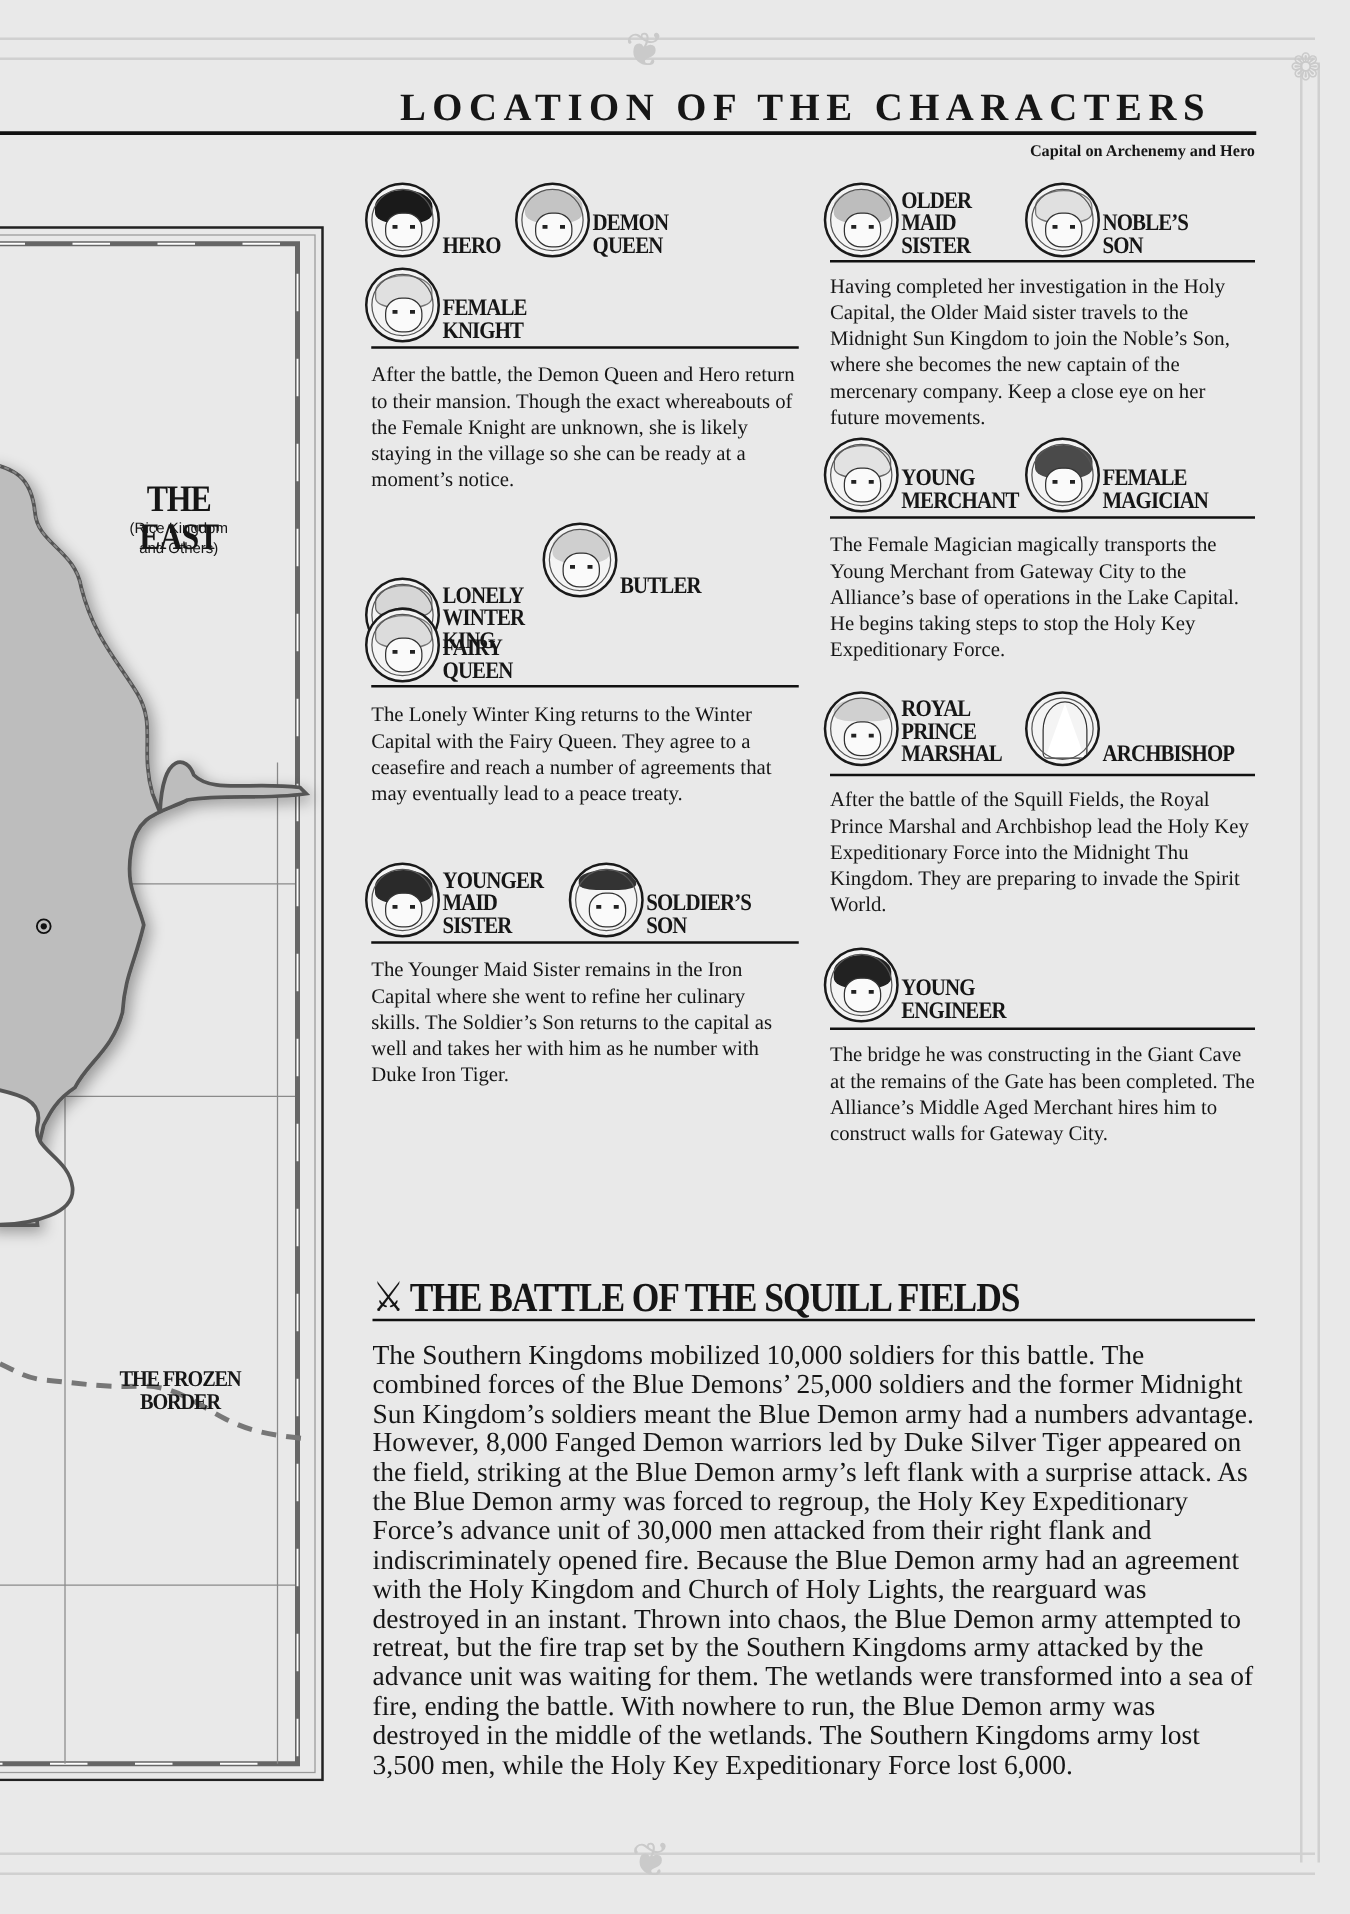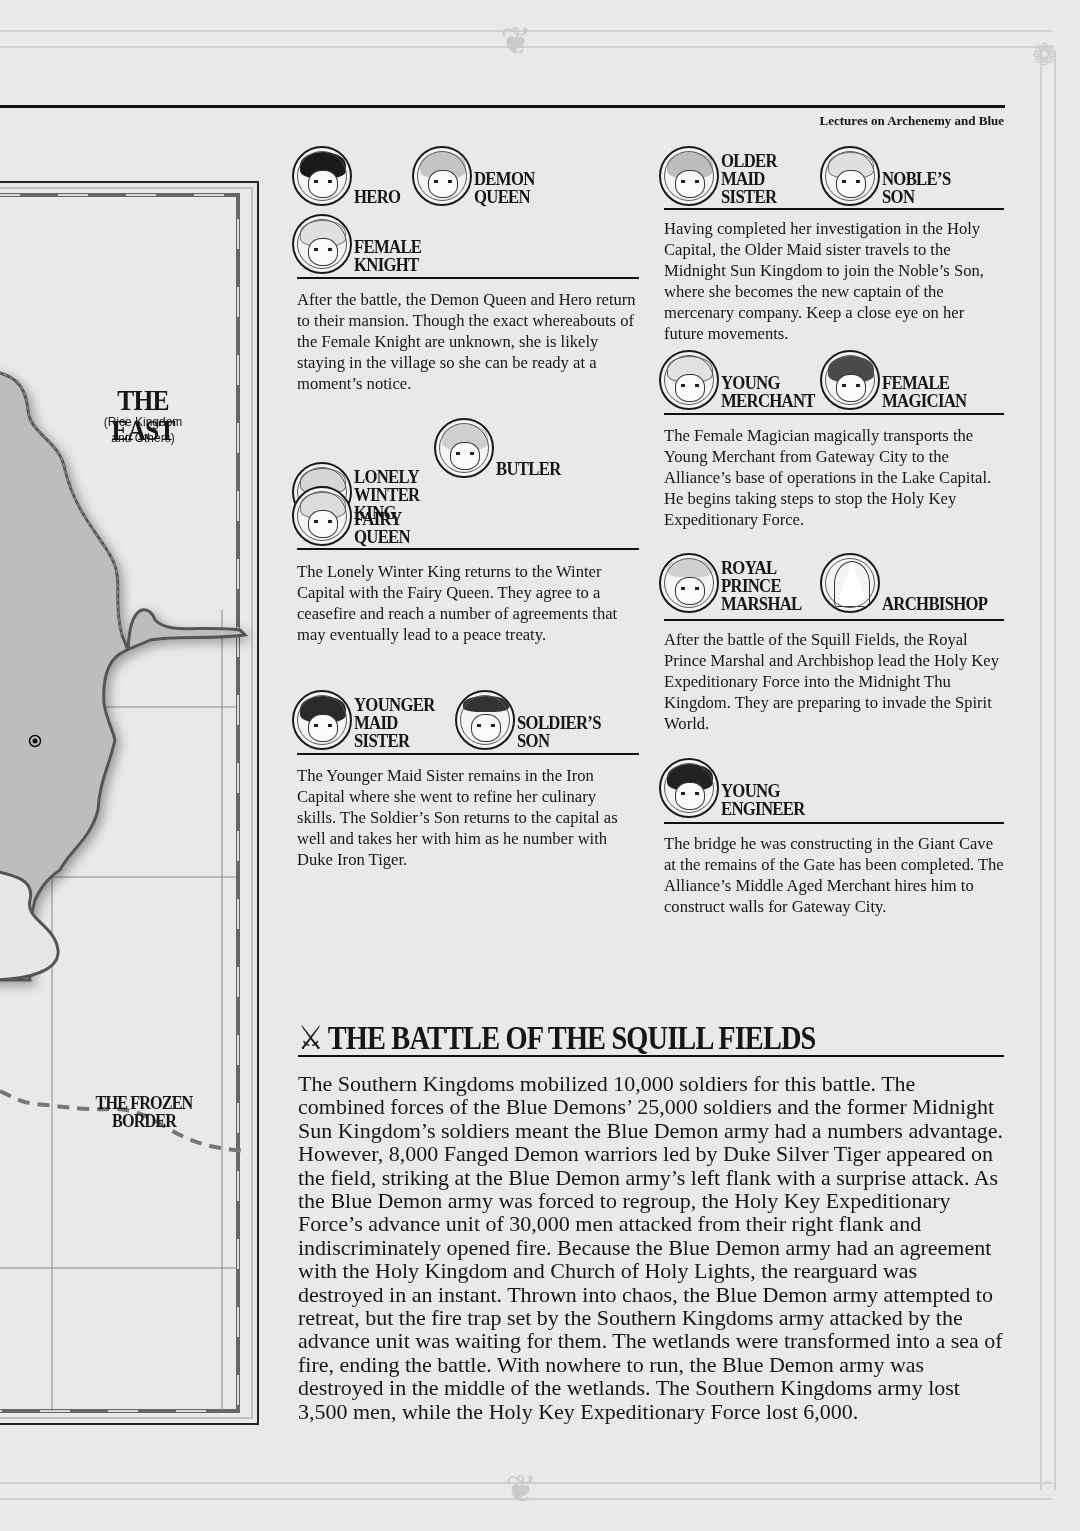--- a/index.html
+++ b/index.html
@@ -71,22 +71,23 @@
 
 <div class="page">
 
   <div class="frame-top"></div>
   <div class="frame-bottom"></div>
   <div class="frame-right"></div>
   <div class="ornament" style="left:500px;top:22px;">❦</div>
   <div class="ornament" style="left:505px;top:1470px;">❦</div>
   <div class="ornament" style="left:1032px;top:40px;font-size:30px;">❁</div>
 
+  <div class="main-title">LOCATION OF THE CHARACTERS</div>
   <div class="title-rule"></div>
-  <div class="subtitle">Lectures on Archenemy and Blue</div>
+  <div class="subtitle">Capital on Archenemy and Hero</div>
 
   <div class="map">
     <svg width="260" height="1245" viewBox="0 0 260 1245">
       <defs>
         <filter id="sh" x="-20%" y="-20%" width="140%" height="140%">
           <feGaussianBlur in="SourceAlpha" stdDeviation="6"></feGaussianBlur>
           <feOffset dx="4" dy="4"></feOffset>
           <feComponentTransfer>
               <feFuncA type="linear" slope="0.35"></feFuncA>
             </feComponentTransfer>

